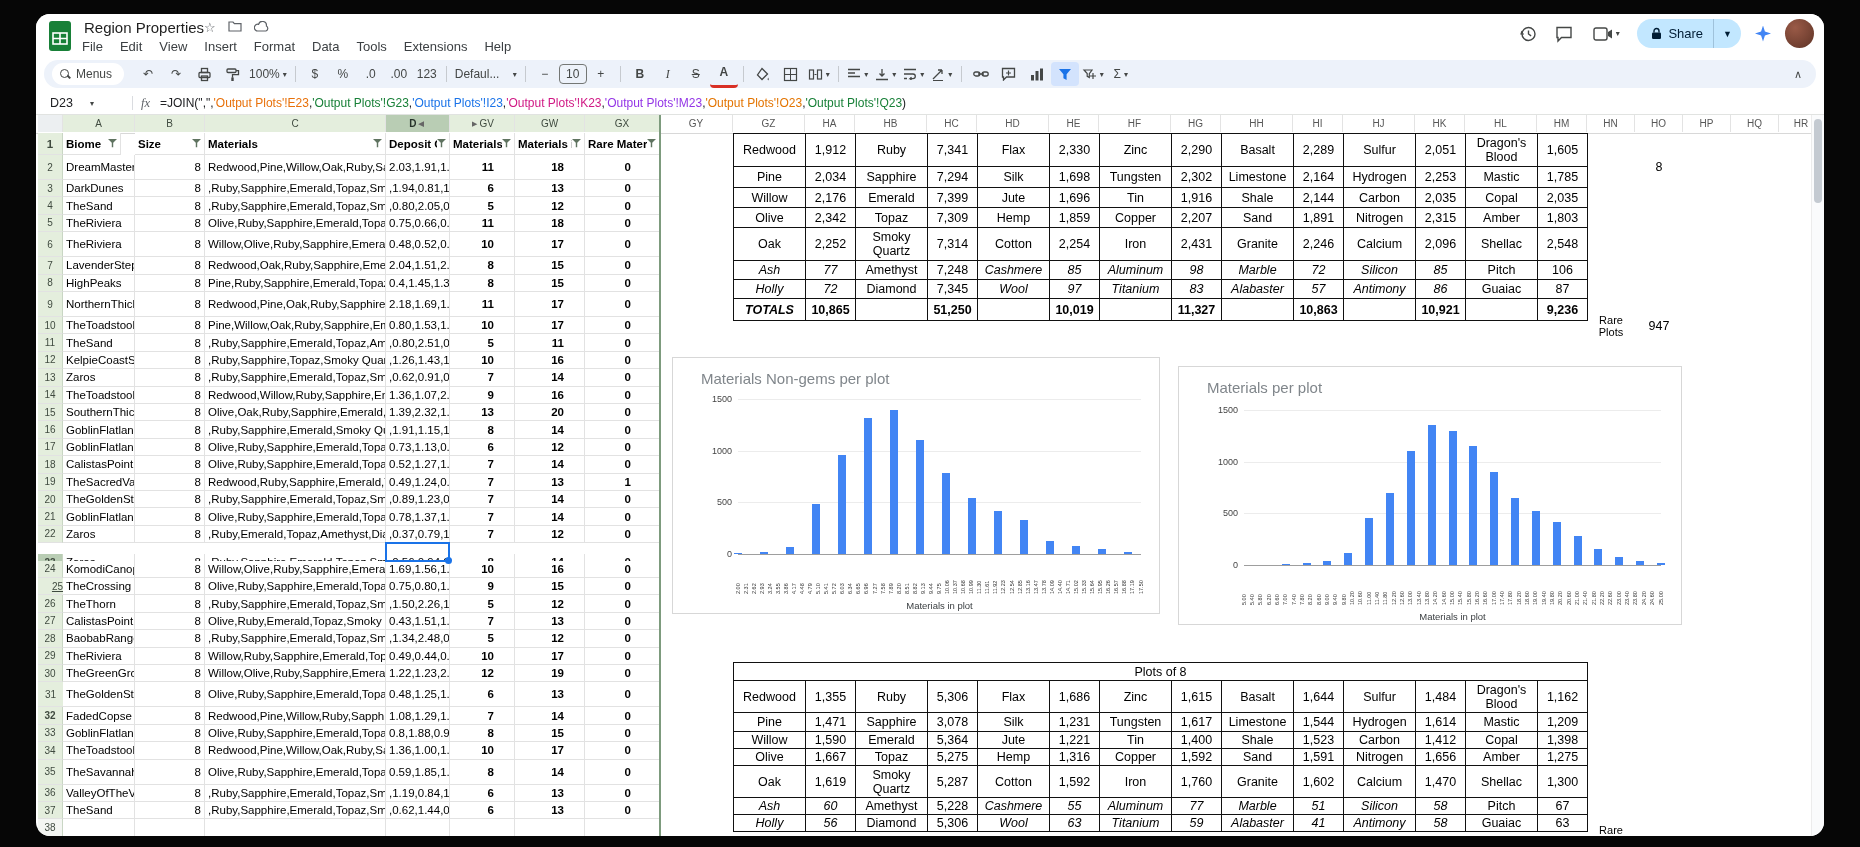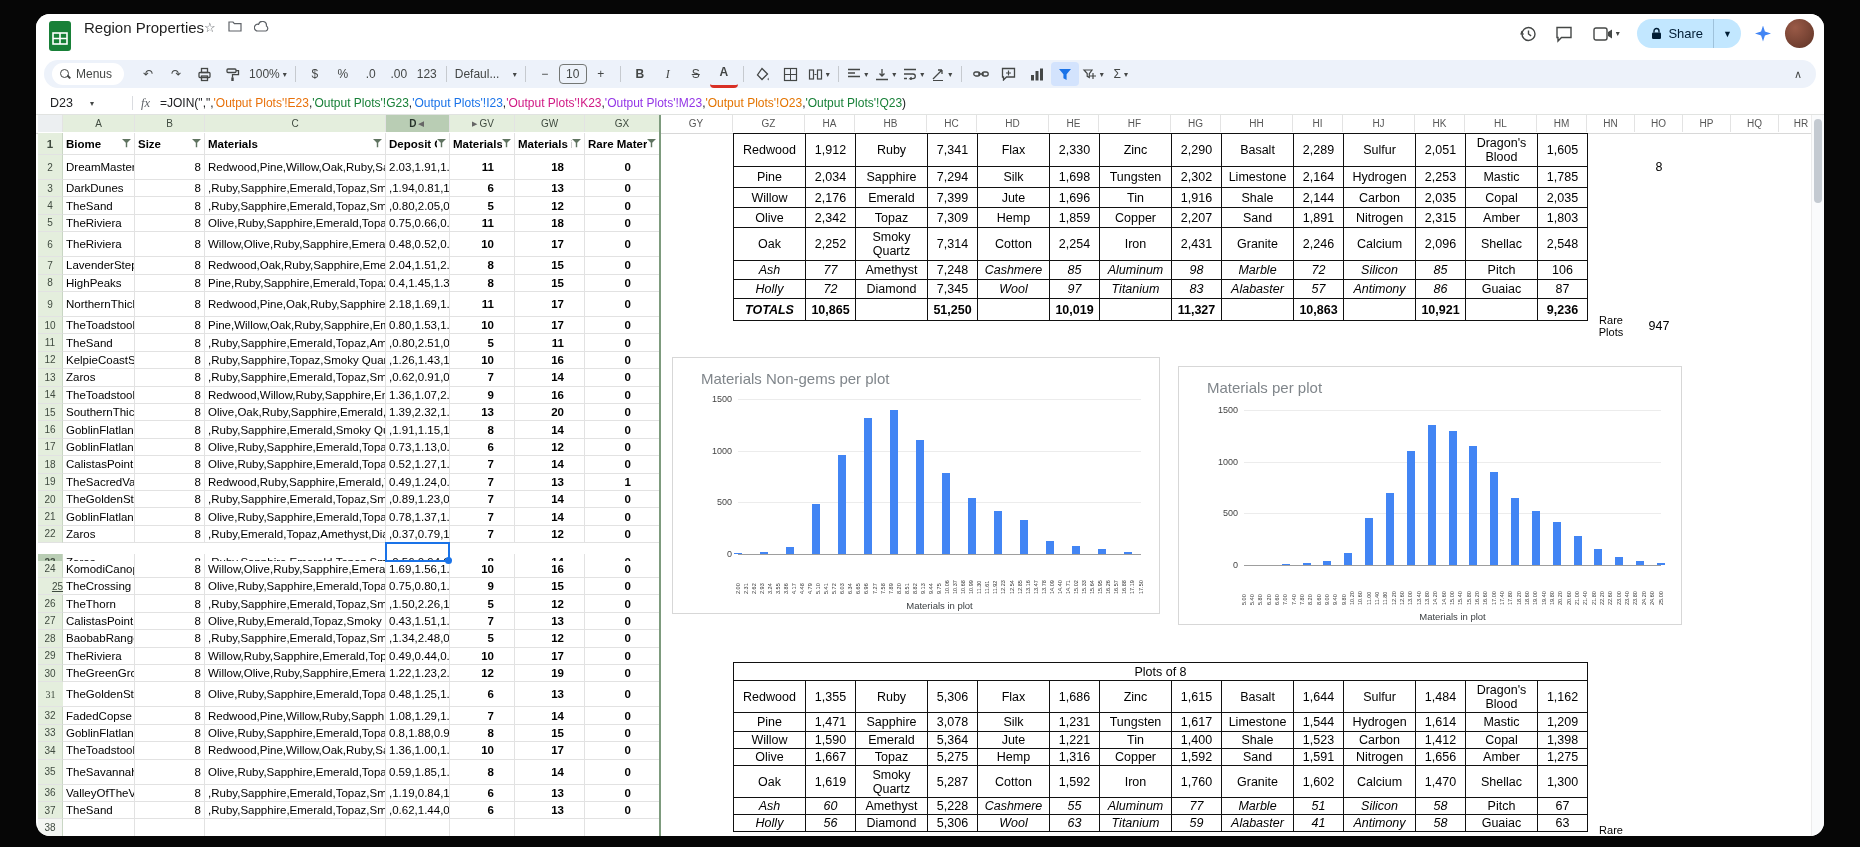--- a/index.html
+++ b/index.html
@@ -114,20 +114,31 @@
           <svg width="14" height="12" viewBox="0 0 14 12">
               <path d="M1 2 h4 l1.4 1.6 H13 V11 H1 Z" fill="none" stroke="#5f6368" stroke-width="1.2"></path>
             </svg>
         </span>
         <span>
           <svg width="15" height="11" viewBox="0 0 15 11">
               <path d="M4 10 a3.4 3.4 0 1 1 .6-6.7 A4 4 0 0 1 12.4 5 A2.8 2.8 0 0 1 12 10 Z" fill="none" stroke="#5f6368" stroke-width="1.2"></path>
             </svg>
         </span>
       </div>
+      <div class="menubar" id="menubar">
+          <span>File</span>
+          <span>Edit</span>
+          <span>View</span>
+          <span>Insert</span>
+          <span>Format</span>
+          <span>Data</span>
+          <span>Tools</span>
+          <span>Extensions</span>
+          <span>Help</span>
+        </div>
 
       <div class="top-right">
         <span class="ticon">
           <svg width="18" height="18" viewBox="0 0 18 18">
               <circle cx="9.5" cy="9" r="6.5" fill="none" stroke="#444746" stroke-width="1.4"></circle>
               <path d="M9.5 5.5 V9 l2.6 1.8" fill="none" stroke="#444746" stroke-width="1.4"></path>
               <path d="M3 6 l-1 3 h3" fill="none" stroke="#444746" stroke-width="1.2"></path>
             </svg>
         </span>
         <span class="ticon">
@@ -332,21 +343,21 @@
         <div class="cs-cell" style="left: 1501px; width: 50px;">HM</div>
         <div class="cs-cell" style="left: 1551px; width: 48px;">HN</div>
         <div class="cs-cell" style="left: 1599px; width: 48px;">HO</div>
         <div class="cs-cell" style="left: 1647px; width: 48px;">HP</div>
         <div class="cs-cell" style="left: 1695px; width: 48px;">HQ</div>
         <div class="cs-cell" style="left: 1743px; width: 45px;">HR</div>
       </div>
     <div id="rowsbox">
         <div class="srow hdrrow" style="top: 0px; height: 22px;">
           <div class="scell rnum" style="left: 2px; width: 25px; top: 0px;">1</div>
-          <div class="scell" style="left: 27px; width: 72px;">
+          <div class="scell" style="left: 27px; width: 58px;">
             <span style="overflow: hidden; text-overflow: clip; white-space: nowrap;">Biome</span>
             <span class="funnel"></span>
           </div>
           <div class="scell" style="left: 99px; width: 70px;">
             <span style="overflow: hidden; text-overflow: clip; white-space: nowrap;">Size</span>
             <span class="funnel"></span>
           </div>
           <div class="scell" style="left: 169px; width: 181px;">
             <span style="overflow: hidden; text-overflow: clip; white-space: nowrap;">Materials</span>
             <span class="funnel"></span>
@@ -652,31 +663,31 @@
           <div class="scell rnum" style="left: 2px; width: 25px;">30</div>
           <div class="scell" style="left: 27px; width: 72px;">TheGreenGrove</div>
           <div class="scell ral" style="left: 99px; width: 70px;">8</div>
           <div class="scell" style="left: 169px; width: 181px;">Willow,Olive,Ruby,Sapphire,Emerald,Topa</div>
           <div class="scell" style="left: 350px; width: 64px;">1.22,1.23,2.43</div>
           <div class="scell ral bold" style="left: 414px; width: 65px; padding-right: 20px;">12</div>
           <div class="scell ral bold" style="left: 479px; width: 70px; padding-right: 20px;">19</div>
           <div class="scell ral bold" style="left: 549px; width: 75px; padding-right: 28px;">0</div>
         </div>
         <div class="srow" style="top: 549.4px; height: 25px;">
-          <div class="scell rnum" style="left: 2px; width: 26px; font-family: Liberation Serif, serif;">31</div>
+          <div class="scell rnum" style="left: 2px; width: 26px;">31</div>
           <div class="scell" style="left: 27px; width: 72px;">TheGoldenStepp</div>
           <div class="scell ral" style="left: 99px; width: 70px;">8</div>
           <div class="scell" style="left: 169px; width: 181px;">Olive,Ruby,Sapphire,Emerald,Topaz,Smok</div>
           <div class="scell" style="left: 350px; width: 64px;">0.48,1.25,1.14</div>
           <div class="scell ral bold" style="left: 414px; width: 65px; padding-right: 20px;">6</div>
           <div class="scell ral bold" style="left: 479px; width: 70px; padding-right: 20px;">13</div>
           <div class="scell ral bold" style="left: 549px; width: 75px; padding-right: 28px;">0</div>
         </div>
         <div class="srow" style="top: 574.4px; height: 17.4px;">
-          <div class="scell rnum" style="left: 2px; width: 25px;">32</div>
+          <div class="scell rnum" style="left: 2px; width: 25px; font-weight: bold;">32</div>
           <div class="scell" style="left: 27px; width: 72px;">FadedCopse</div>
           <div class="scell ral" style="left: 99px; width: 70px;">8</div>
           <div class="scell" style="left: 169px; width: 181px;">Redwood,Pine,Willow,Ruby,Sapphire,Eme</div>
           <div class="scell" style="left: 350px; width: 64px;">1.08,1.29,1.26</div>
           <div class="scell ral bold" style="left: 414px; width: 65px; padding-right: 20px;">7</div>
           <div class="scell ral bold" style="left: 479px; width: 70px; padding-right: 20px;">14</div>
           <div class="scell ral bold" style="left: 549px; width: 75px; padding-right: 28px;">0</div>
         </div>
         <div class="srow" style="top: 591.8px; height: 17.4px;">
           <div class="scell rnum" style="left: 2px; width: 25px;">33</div>

